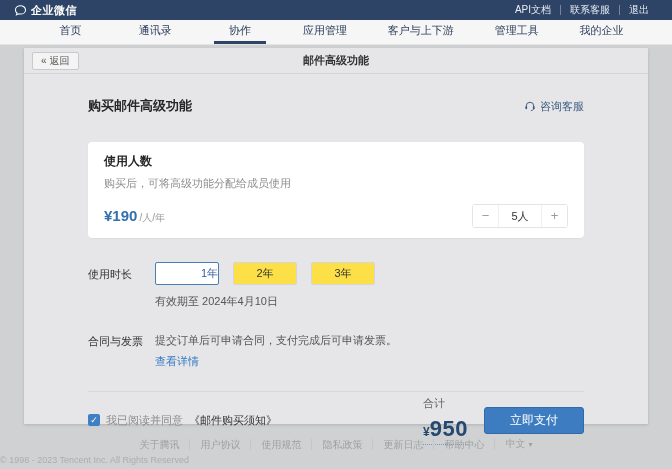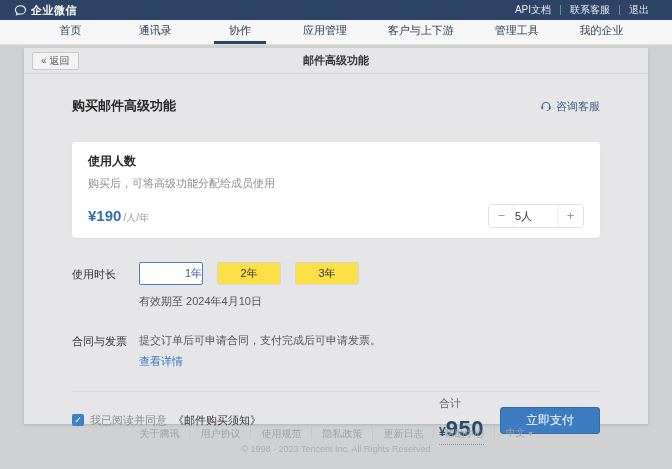--- a/index.html
+++ b/index.html
@@ -41,21 +41,21 @@
     position:relative; height:26px; border-bottom:1px solid #d5d5d7;
     display:flex; align-items:center; justify-content:center;
   }
   .back-btn {
     position:absolute; left:8px; top:4px; height:18px; padding:0 8px;
     background:#f4f4f5; border:1px solid #c9c9cb; border-radius:2px;
     font-size:10px; color:#555; cursor:pointer; line-height:16px;
     font-family:inherit; display:flex; align-items:center; gap:3px;
   }
   .panel-title { font-size:11px; font-weight:bold; color:#333; }
-  .panel-body { padding:0 48px; }
+  .panel-body { padding:0 64px; }
   
   .heading-row {
     margin-top:24px; display:flex; justify-content:space-between; align-items:center; height:16px;
   }
   .page-heading { font-size:13px; font-weight:bold; color:#262626; }
   .consult { display:flex; align-items:center; gap:4px; color:#3b5a80; cursor:pointer; font-size:11px; }
   .consult svg { width:12px; height:12px; display:block; }
   
   .card {
     margin-top:28px; background:#fff; border-radius:4px; padding:11px 16px 10px;
@@ -68,21 +68,21 @@
   .price-unit { color:#999; font-size:10px; font-weight:normal; margin-left:2px; }
   .stepper {
     display:flex; align-items:center; height:24px; border:1px solid #e4e4e6;
     border-radius:3px; background:#fff; overflow:hidden;
   }
   .stepper-btn {
     width:25px; height:100%; background:#fff; border:none; color:#9a9a9a;
     font-size:13px; cursor:pointer; line-height:22px; font-family:inherit;
   }
   .stepper-value {
-    width:44px; text-align:left; font-size:11px; color:#333;
+    width:44px; text-align:center; font-size:11px; color:#333;
     border-left:1px solid #efeff0; border-right:1px solid #efeff0; line-height:22px;
   }
   
   .section-row { margin-top:24px; display:flex; align-items:flex-start; }
   .section-label { width:67px; flex-shrink:0; color:#333; font-size:11px; padding-top:5px; }
   .contract .section-label { padding-top:1px; }
   .duration-options { display:flex; gap:14px; }
   .duration-btn {
     width:64px; height:23px; background:#fde047; border:1px solid #d6d6d8;
     border-radius:2px; font-size:11px; color:#333; cursor:pointer; font-family:inherit;
@@ -109,21 +109,21 @@
   .total-price {
     color:#25496e; border-bottom:1px dotted #7d96b4; padding-bottom:2px; cursor:default;
   }
   .total-currency { font-size:12px; font-weight:bold; }
   .total-value { font-size:22px; font-weight:bold; letter-spacing:.5px; }
   .pay-btn {
     width:100px; height:27px; background:#3d7cc0; border:1px solid #2f6bab;
     border-radius:3px; color:#fff; font-size:12px; cursor:pointer; font-family:inherit;
   }
   
-  .footer { margin-top:3px; text-align:center; }
+  .footer { margin-top:14px; }
   .footer-links { display:flex; justify-content:center; align-items:center; }
   .footer-link {
     color:#9fa1a3; font-size:10px; padding:0 10px; cursor:pointer; line-height:11px;
   }
   .footer-link + .footer-link { border-left:1px solid #c3c5c7; }
   .lang-caret { font-size:8px; color:#9fa1a3; margin-left:3px; }
   .copyright { margin-top:5px; color:#abadaf; font-size:9px; }
 </style>
 </head>
 <body>

